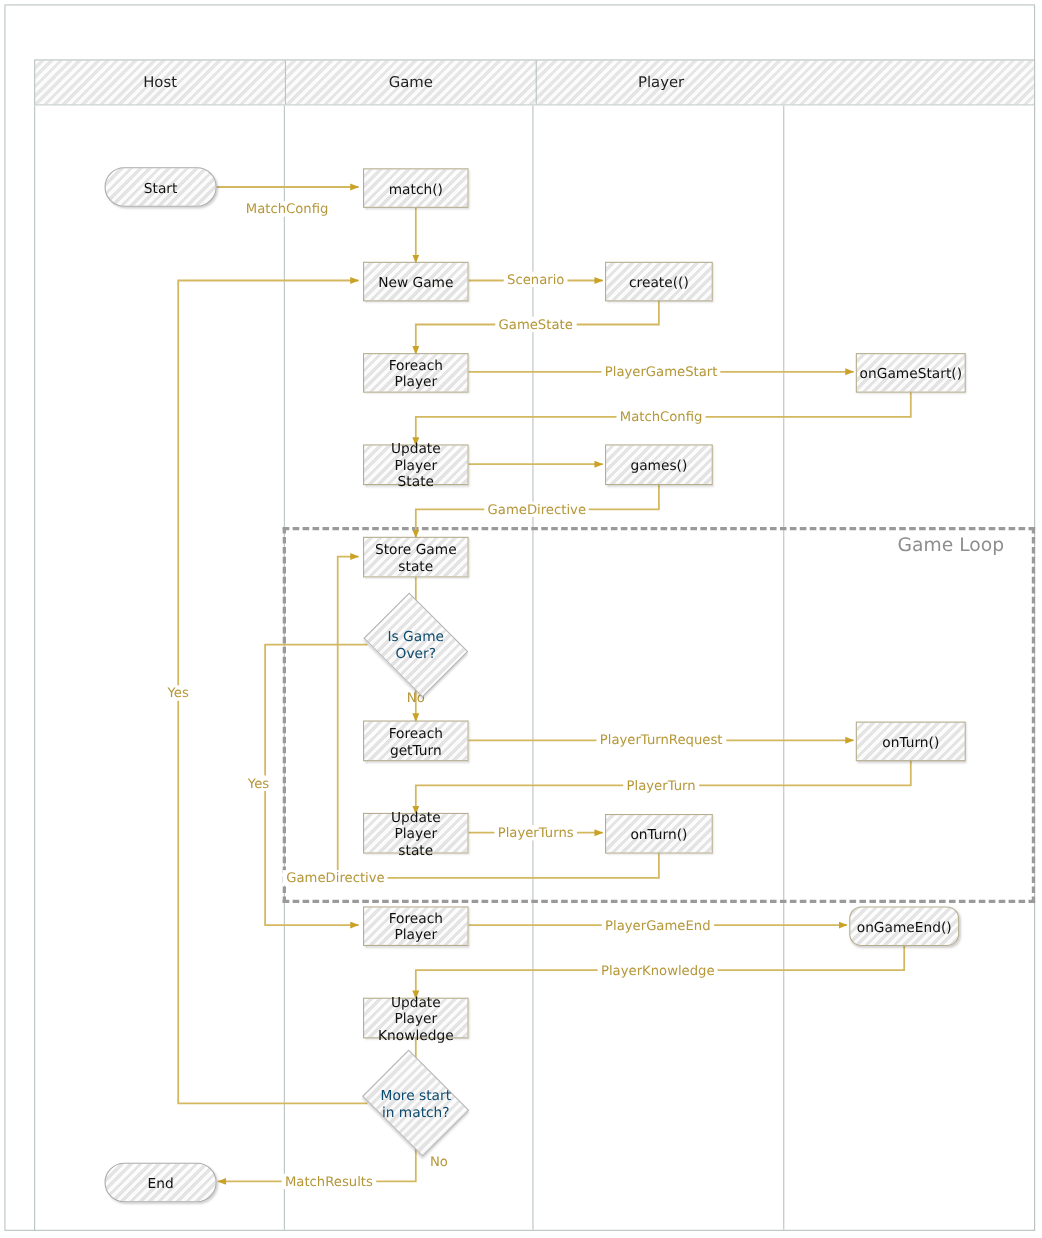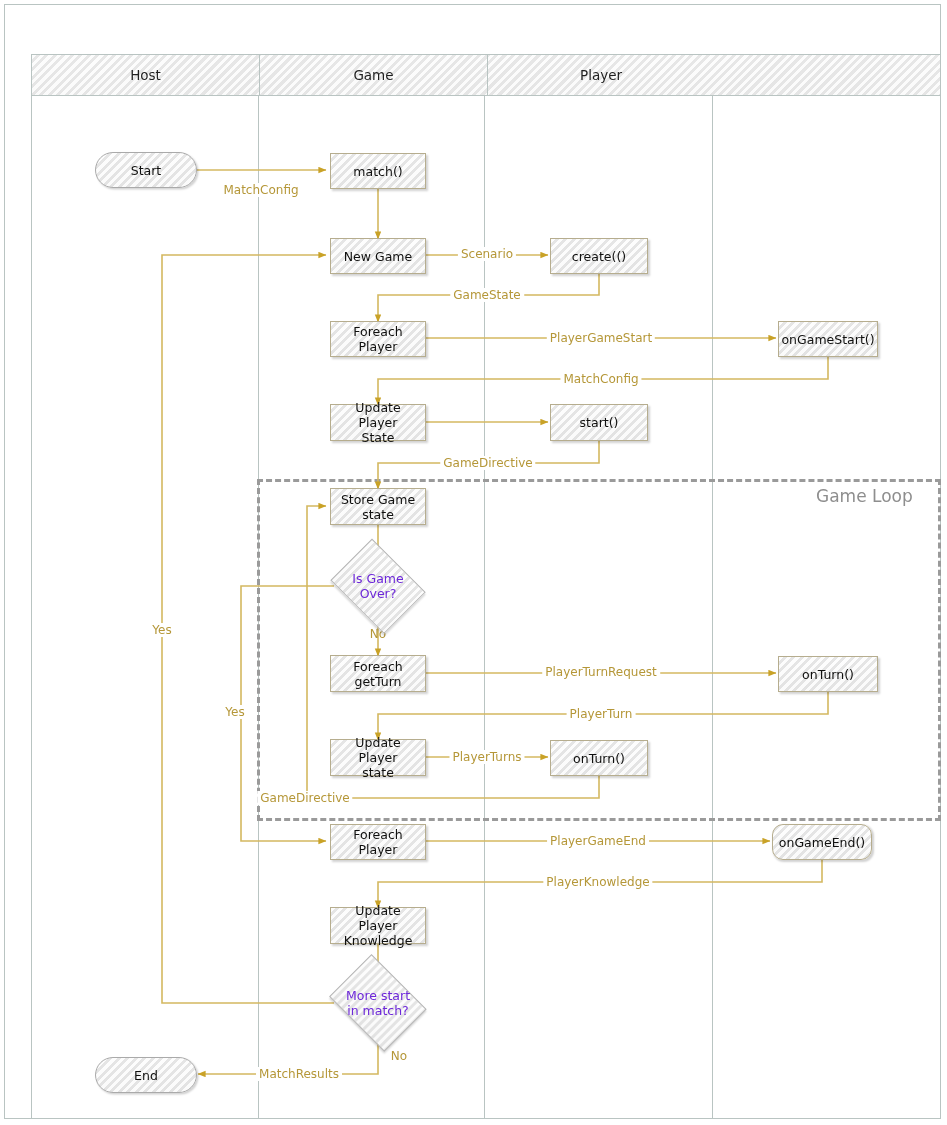--- a/index.html
+++ b/index.html
@@ -170,21 +170,21 @@
         rgba(226,226,226,0.82) 6px),
       linear-gradient(to bottom, #f6f6f6, #e4e4e4);
     box-shadow: 1.5px 1.5px 2px rgba(0,0,0,0.16);
   }
   .diamond .dtext {
     position: relative;
     z-index: 2;
     font-size: 12.5px;
     line-height: 15px;
     text-align: center;
-    color: #6d28d9;
+    color: #0c4a6e;
     white-space: pre-line;
   }
 
   
   .svg-layer {
     position: absolute;
     left: 0; top: 0;
     width: 947px;
     height: 1125px;
     pointer-events: none;
@@ -325,21 +325,21 @@
   <div class="node" style="left:778px; top:321px; width:100px; height:36px;">
     <span class="node-label">onGameStart()</span>
   </div>
 
   <div class="node" style="left:330px; top:404px; width:96px; height:37px;">
     <span class="node-label">Update Player
 State</span>
   </div>
 
   <div class="node" style="left:550px; top:404px; width:98px; height:37px;">
-    <span class="node-label">start()</span>
+    <span class="node-label">games()</span>
   </div>
 
   <div class="node" style="left:330px; top:488px; width:96px; height:37px;">
     <span class="node-label">Store Game
 state</span>
   </div>
 
   <div class="diamond" style="left:326px; top:546px; width:104px; height:80px;">
     <div class="dshape"></div>
     <div class="dtext">Is Game

